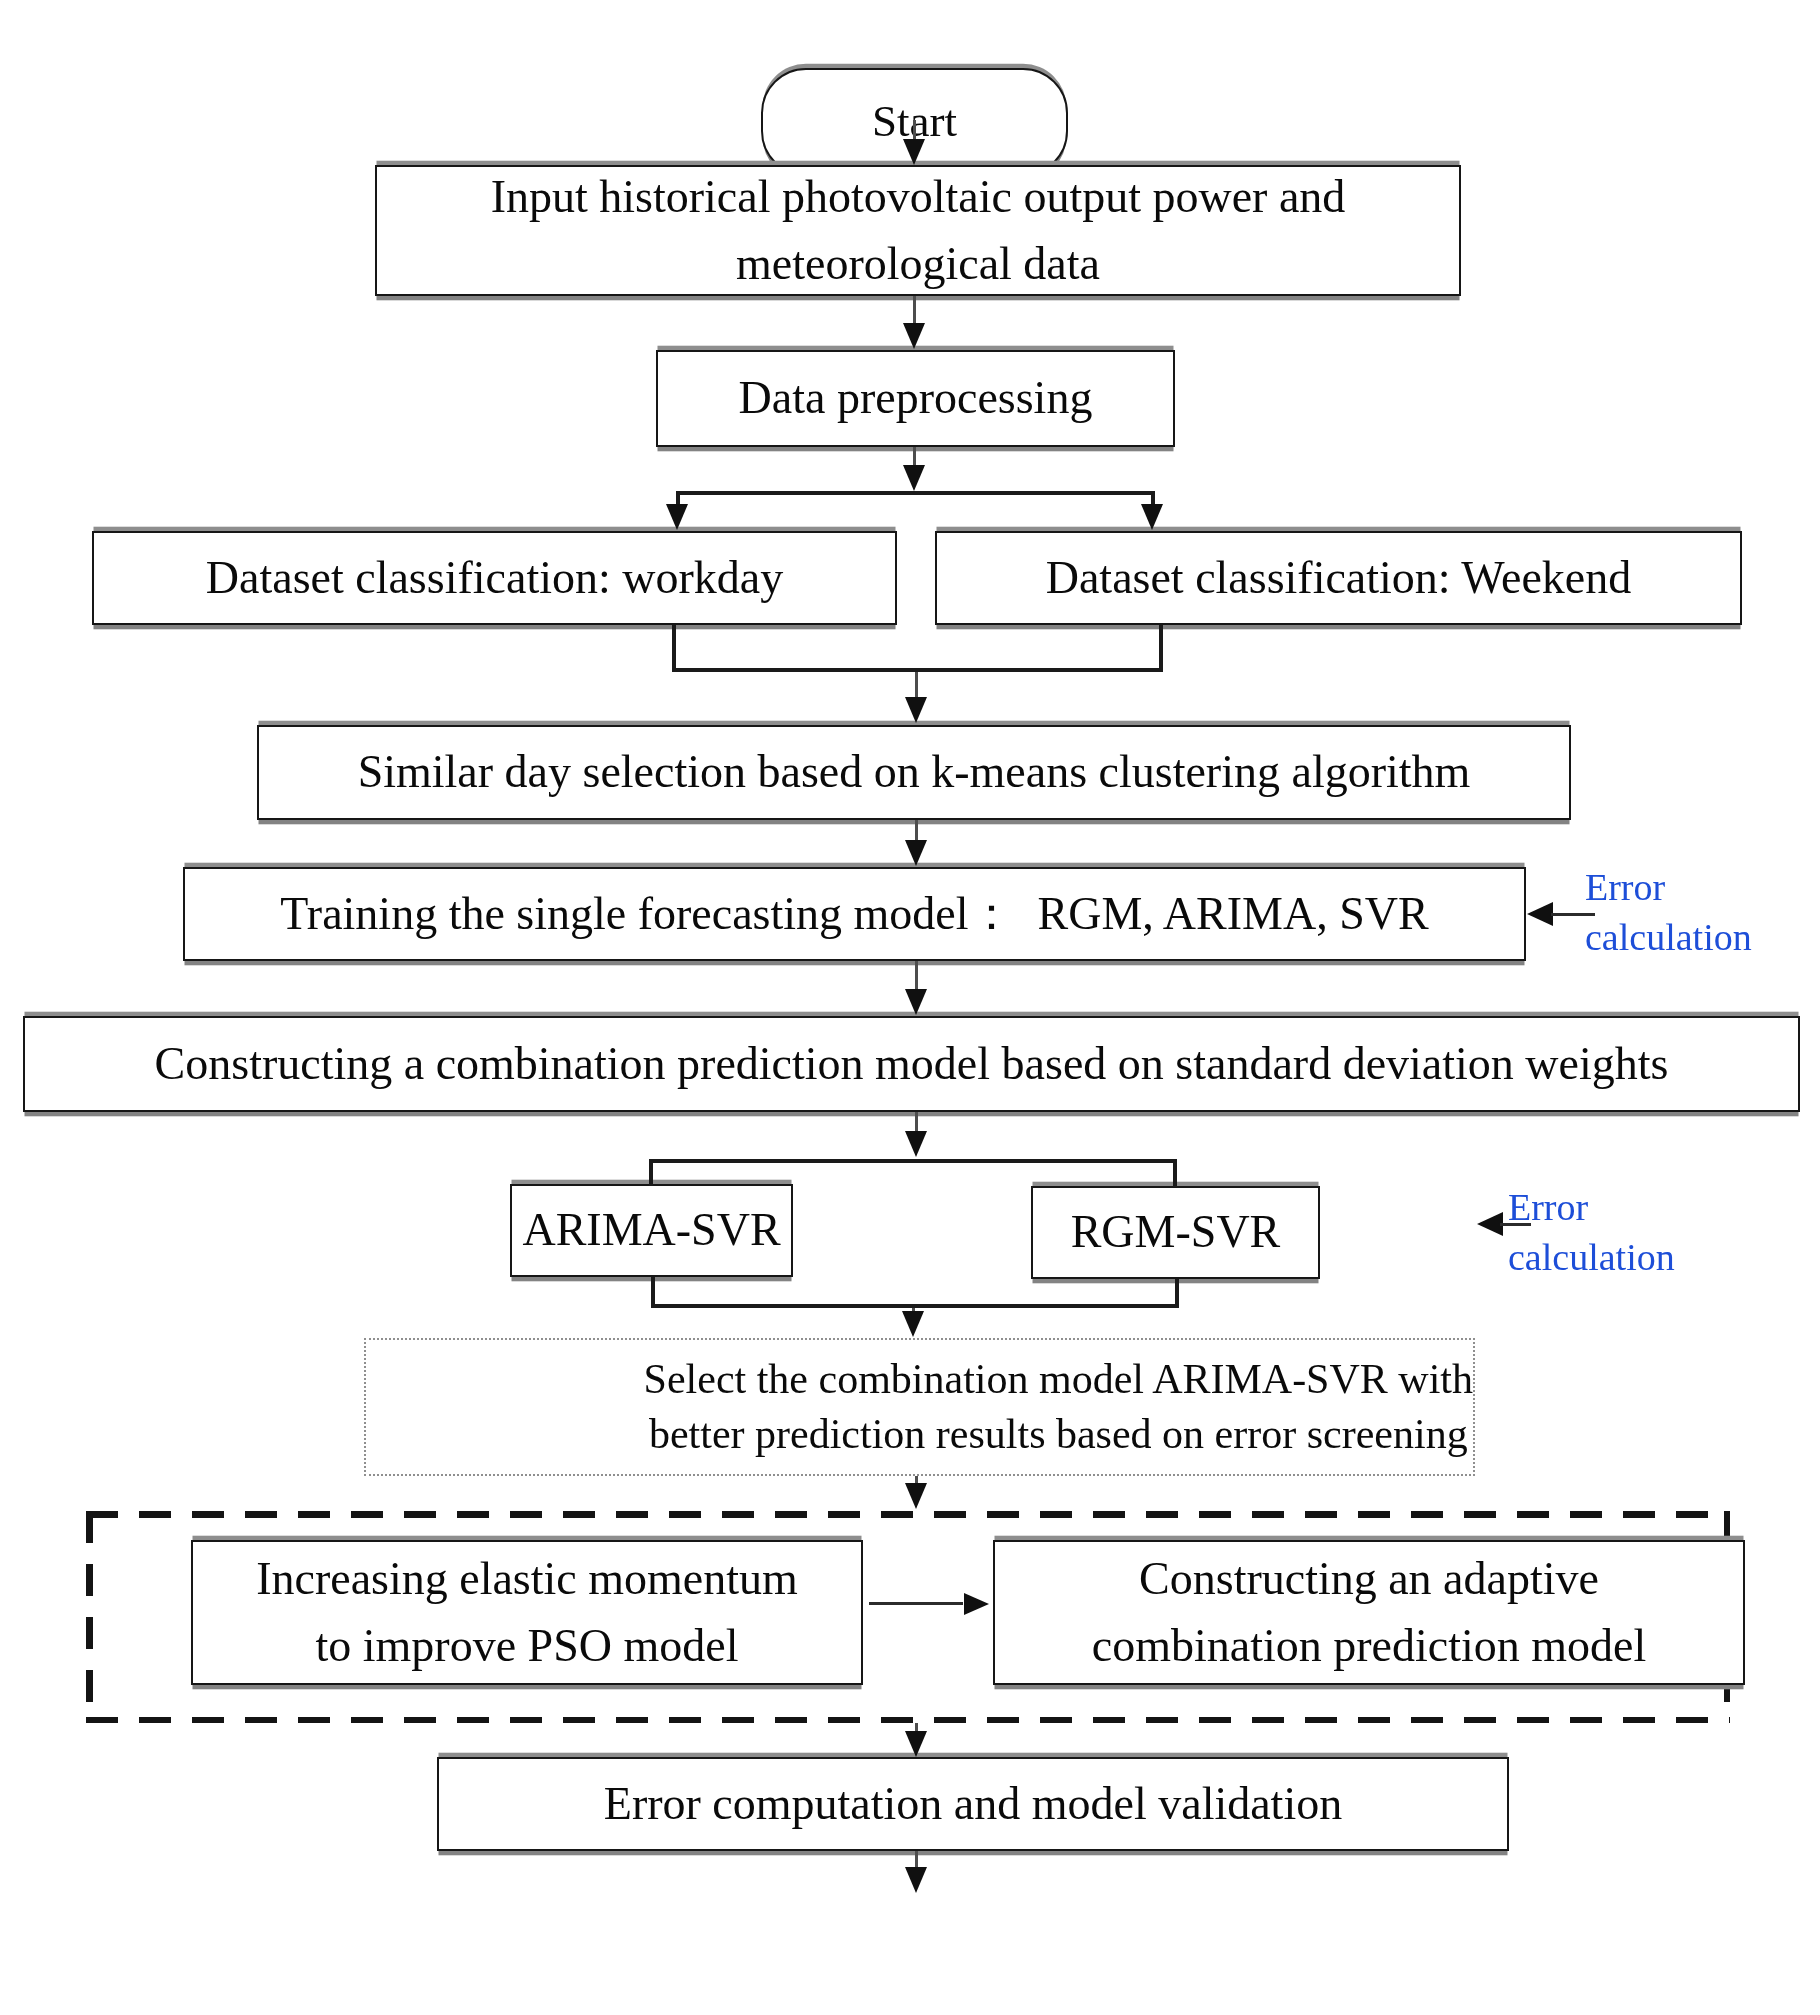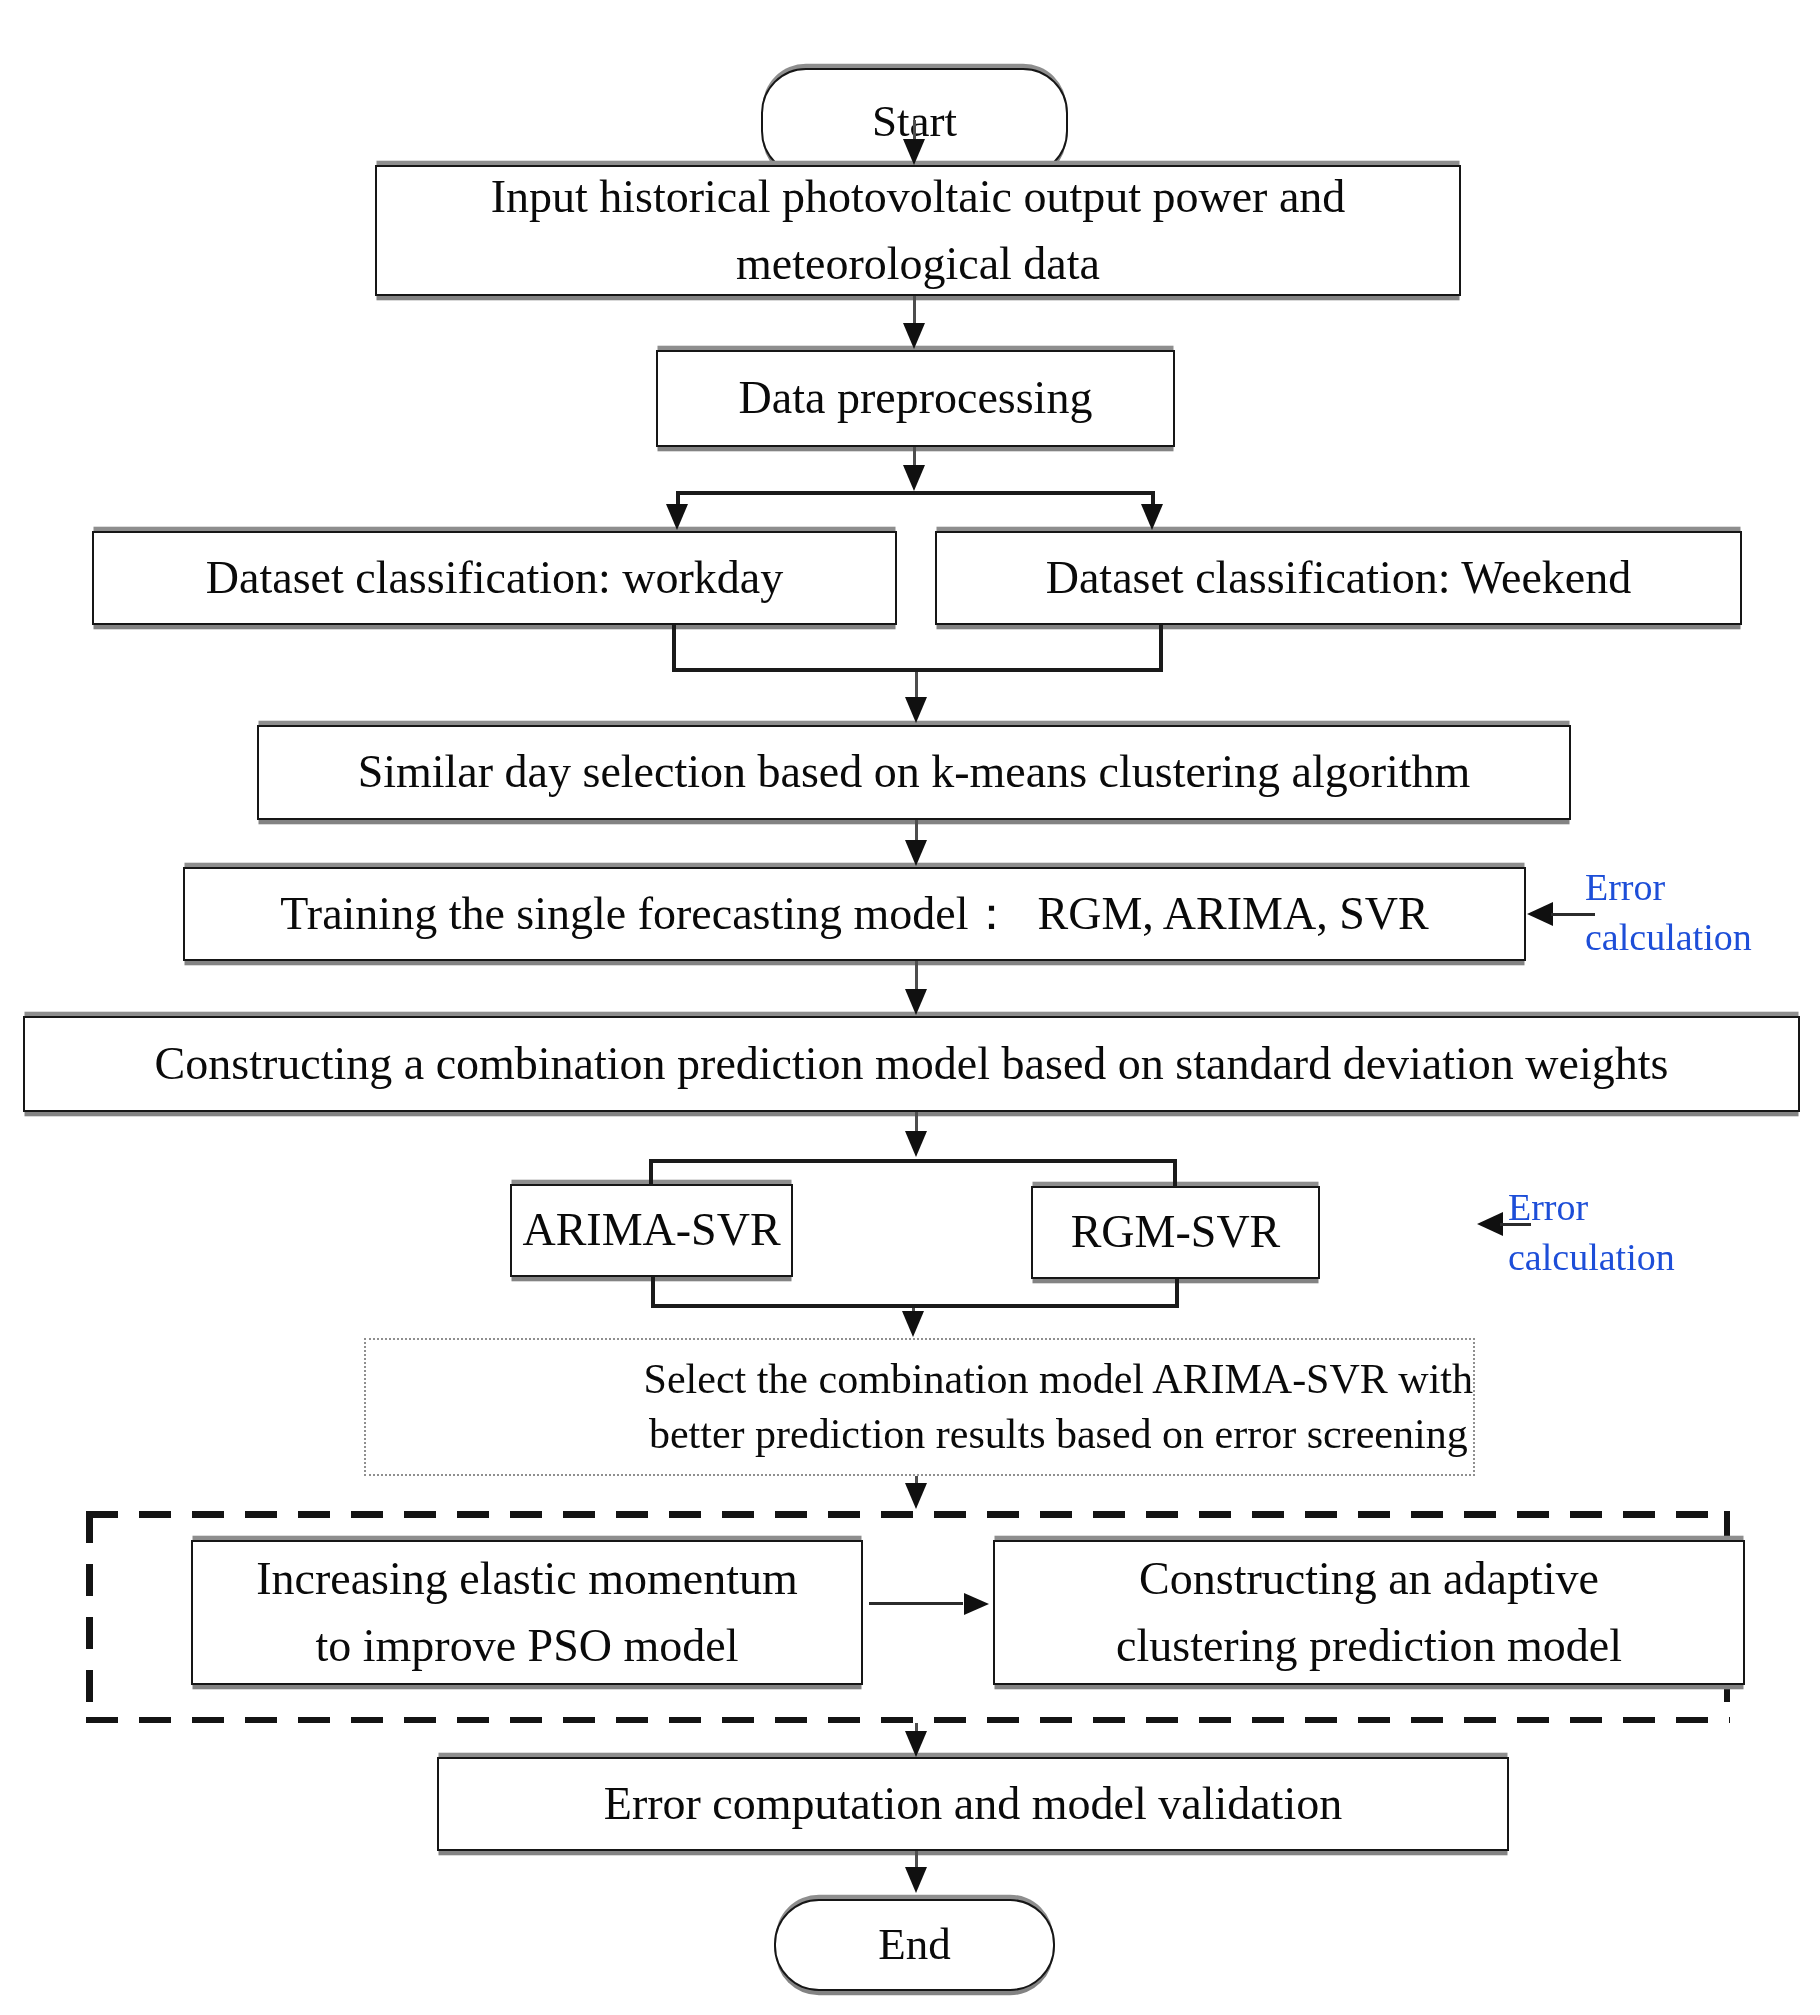--- a/index.html
+++ b/index.html
@@ -121,31 +121,28 @@
   <div class="box multiline" style="left:191px;top:1540px;width:672px;height:145px;">
     <span>
       <span>Increasing elastic momentum</span><br>
       <span>to improve PSO model</span>
     </span>
   </div>
 
   <div class="box multiline" style="left:993px;top:1540px;width:752px;height:145px;">
     <span>
       <span>Constructing an adaptive</span><br>
-      <span>clustering prediction model</span>
+      <span>combination prediction model</span>
     </span>
   </div>
 
   <div class="box" style="left:437px;top:1757px;width:1072px;height:94px;">
     <span>Error computation and model validation</span>
   </div>
 
-  <div class="box rounded" style="left:774px;top:1899px;width:281px;height:92px;font-size:45px;">
-    <span>End</span>
-  </div>
 
   <div class="stem-v" style="left:913px;top:120px;height:20.4px;"></div>
   <div class="head-down" style="left:903px;top:139px;"></div>
 
   <div class="stem-v" style="left:913px;top:296px;height:29px;"></div>
   <div class="head-down" style="left:903px;top:323px;"></div>
 
   <div class="stem-v" style="left:913px;top:447px;height:19.6px;"></div>
   <div class="head-down" style="left:903px;top:465px;"></div>
   <div class="line-h" style="left:676px;top:491px;width:478px;"></div>

